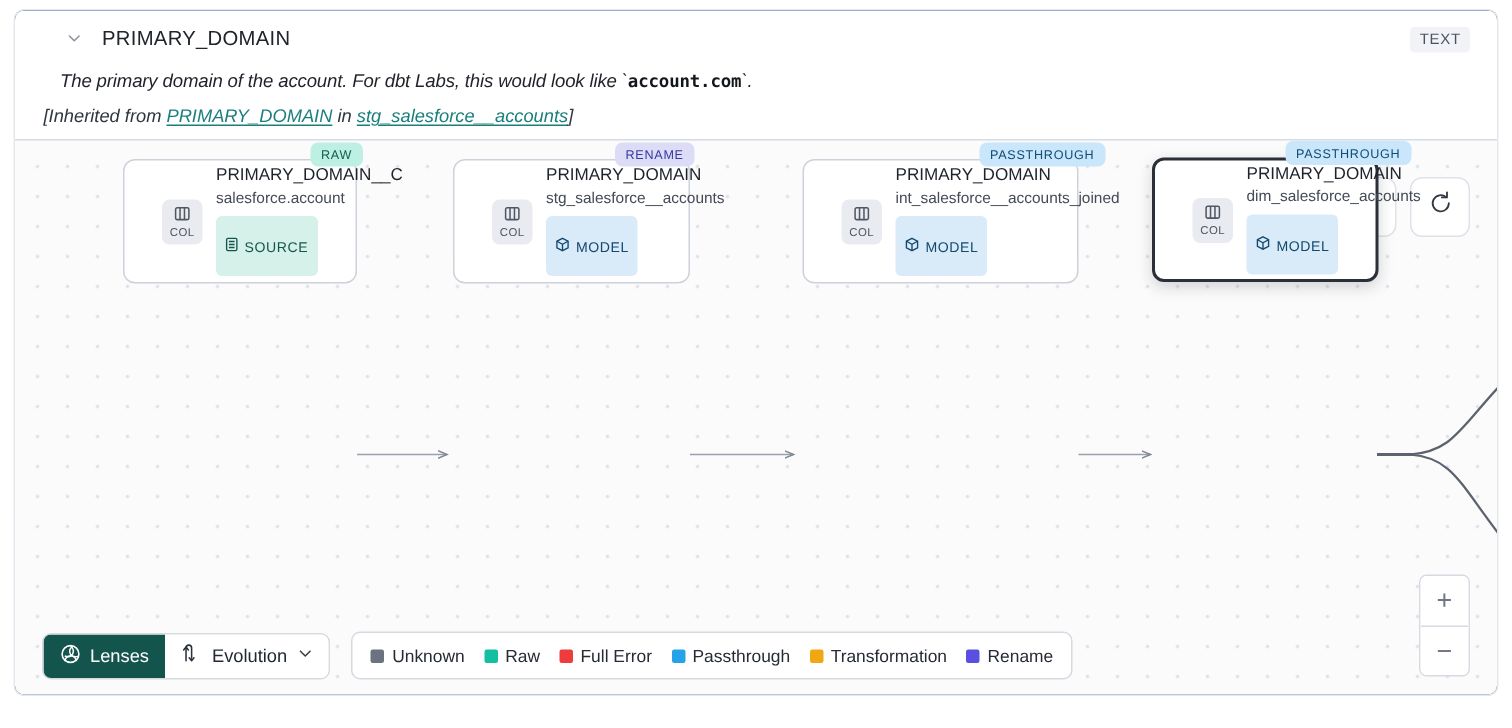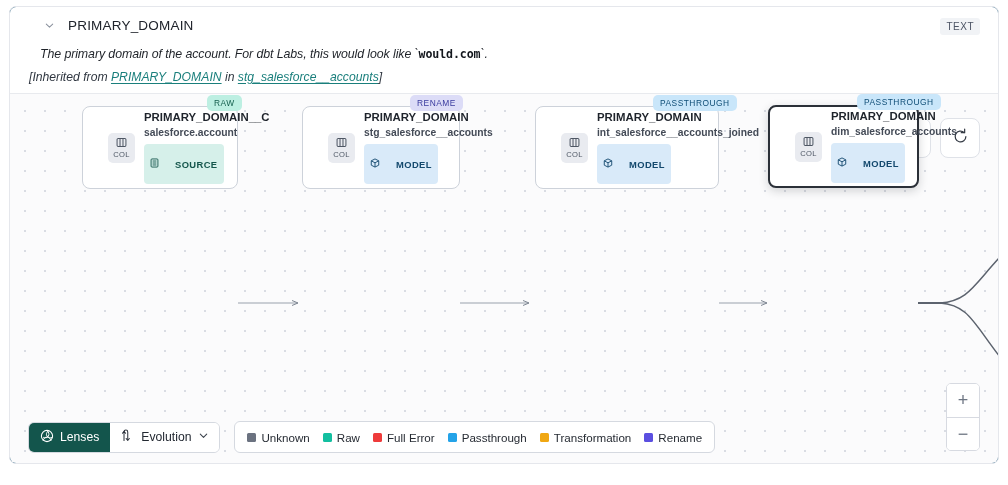--- a/index.html
+++ b/index.html
@@ -216,40 +216,40 @@
     color: #4e5764;
     margin-left: 15px;
   }
 
   .col-chip .lbl {
     font-size: 7.6px;
     letter-spacing: .3px;
     color: #4e5764;
   }
 
-  .node-body { margin-left: 9px; font-weight: bold; }
+  .node-body { margin-left: 9px; }
 
   .node-title {
     font-size: 11.4px;
     color: #1e232b;
     margin-bottom: 4px;
     white-space: nowrap;
   }
 
   .node-sub {
     font-size: 10.3px;
     color: #444b57;
     margin-bottom: 6px;
     white-space: nowrap;
   }
 
   .kind-badge {
     display: inline-flex;
     align-items: center;
-    gap: 16px;
+    gap: 4px;
     padding: 14px 6px;
     border-radius: 4px;
     font-size: 9.4px;
     letter-spacing: .4px;
   }
 
   .kind-badge.source { background: #d6f0ea; color: #15564c; }
   .kind-badge.model  { background: #d9eaf9; color: #14496e; }
 
   
@@ -347,21 +347,21 @@
           <svg width="11" height="11" viewBox="0 0 12 12" fill="none">
             <path d="M2.5 4.4 6 7.8 9.5 4.4" stroke="#8a919d" stroke-width="1.1" stroke-linecap="round" stroke-linejoin="round"></path>
           </svg>
         </span>
         <span class="page-title">PRIMARY_DOMAIN</span>
       </div>
 
       <div class="type-badge">TEXT</div>
 
       <div class="desc-line">
-        <span>The primary domain of the account. For dbt Labs, this would look like `</span><code>would.com</code><span>`.</span>
+        <span>The primary domain of the account. For dbt Labs, this would look like `</span><code>account.com</code><span>`.</span>
       </div>
 
       <div class="inherit-line">
         <span>[Inherited from </span><a href="#">PRIMARY_DOMAIN</a><span> in </span><a href="#">stg_salesforce__accounts</a><span>]</span>
       </div>
     </div>
 
     <div class="graph">
 
       <svg class="edges" width="990" height="386">

